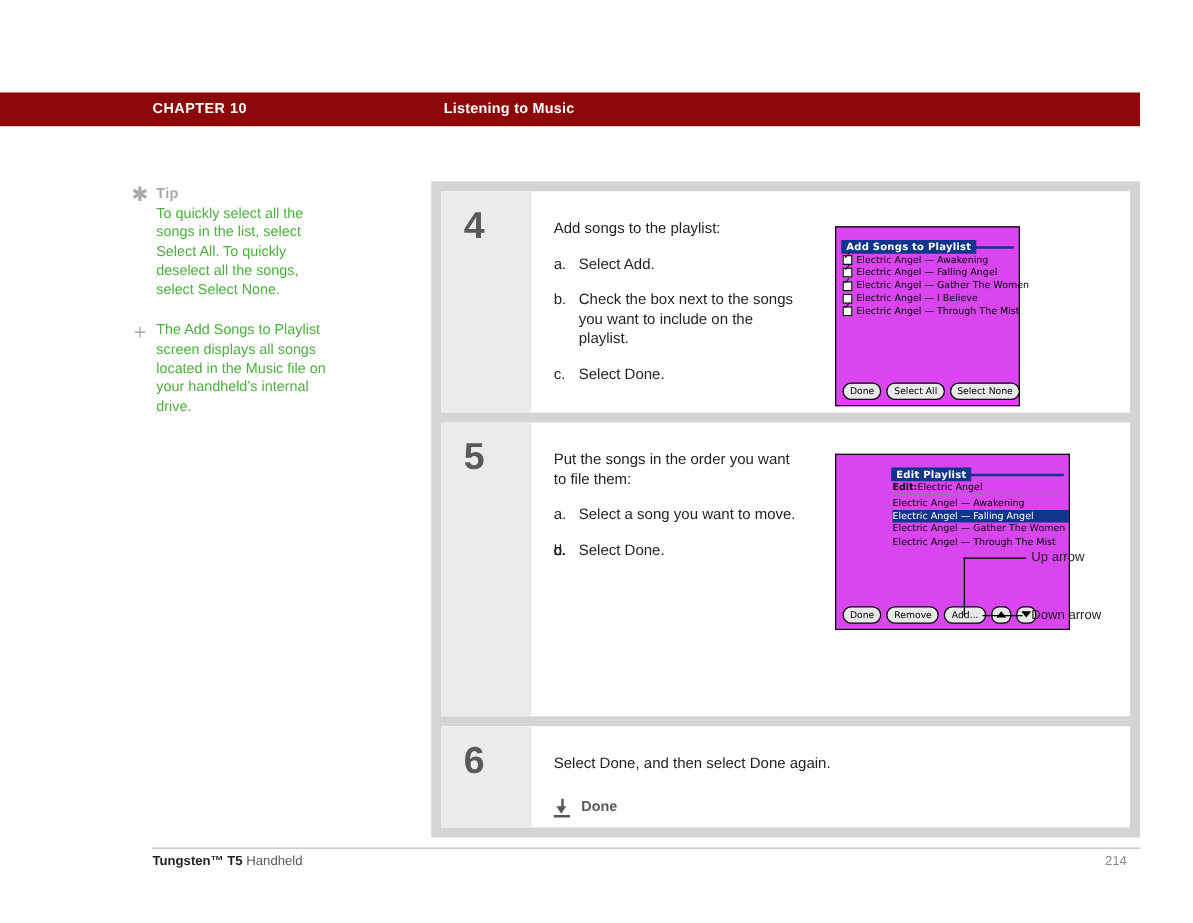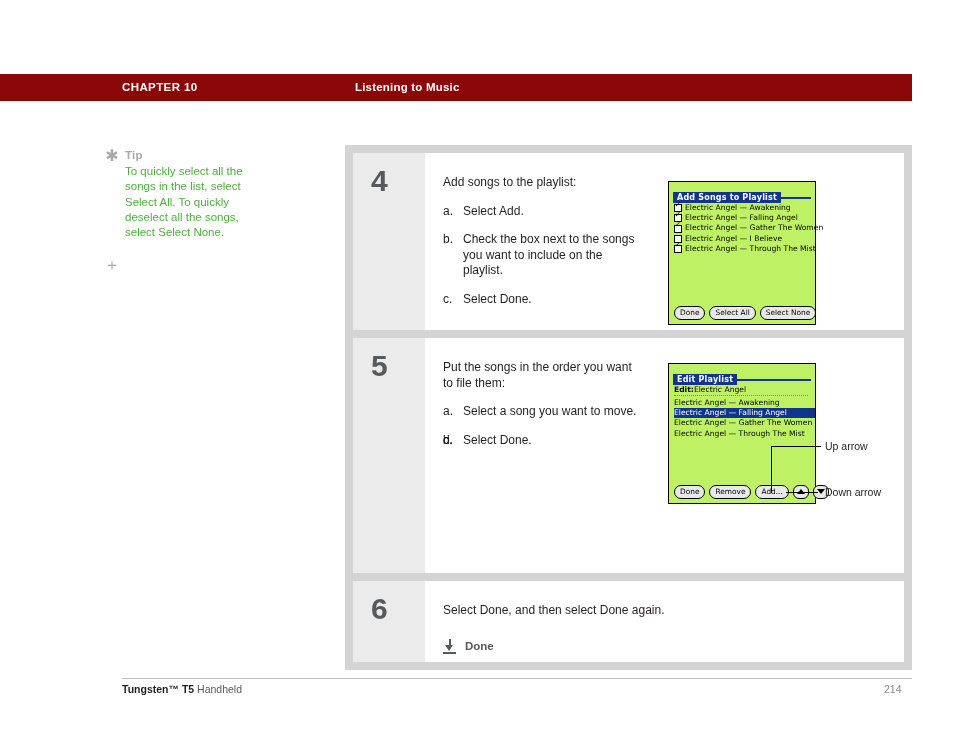--- a/index.html
+++ b/index.html
@@ -66,21 +66,21 @@
     color:#221f1f; font-size:12px; line-height:15.5px;
   }
   .step-lead{ margin-bottom:13px; }
   .sub-item{ position:relative; padding-left:20px; margin-bottom:13px; }
   .sub-letter{ position:absolute; left:0; top:0; }
 
   
   .pda{
     position:absolute;
     border:1px solid #000000;
-    background:#bef264;
+    background:#d946ef;
     font-family:"DejaVu Sans", sans-serif;
   }
   .pda-title{
     position:relative; height:12px; border-bottom:2px solid #11348c;
     margin:3px 4px 0 4px;
   }
   .pda-title span{
     display:inline-block; background:#11348c; color:#ffffff;
     font-size:8px; font-weight:bold; padding:1px 4px 0 4px; line-height:10px;
     letter-spacing:.2px;
@@ -172,20 +172,21 @@
     <div class="tip-icon">✱</div>
     <div class="tip-body">
       <div class="tip-title">Tip</div>
       <div class="tip-text">To quickly select all the songs in the list, select Select All. To quickly deselect all the songs, select Select None.</div>
     </div>
   </div>
 
   <div class="tip-block">
     <div class="tip-icon">＋</div>
     <div class="tip-body">
+      <div class="tip-text">The Add Songs to Playlist screen displays all songs located in the Music file on your handheld’s internal drive.</div>
     </div>
   </div>
 
 </div>
 
 <div id="steps-frame">
 
   <div class="step-panel" style="top:8px;height:177px;">
     <div class="step-num-col"></div>
     <div class="step-num">4</div>
@@ -253,21 +254,21 @@
       </div>
       <div class="sub-item">
         <span class="sub-letter">c.</span>
       </div>
       <div class="sub-item">
         <span class="sub-letter">d.</span>
         <span>Select Done.</span>
       </div>
     </div>
 
-    <div class="pda" style="left:315px;top:25px;width:146px;height:139px;">
+    <div class="pda" style="left:315px;top:25px;width:146px;height:139px;padding-left:40px;">
       <div class="pda-title">
         <span>Edit Playlist</span>
       </div>
       <div class="pda-name-row">
         <b>Edit:</b><span>Electric Angel</span>
       </div>
       <div class="pda-list" style="margin-top:2px;">
         <div class="pda-row">
           <span>Electric Angel — Awakening</span>
         </div>

